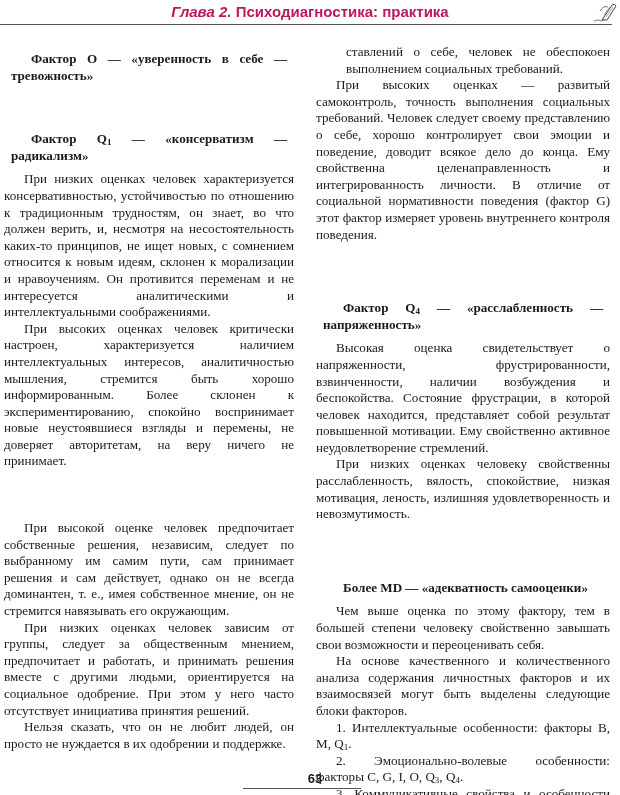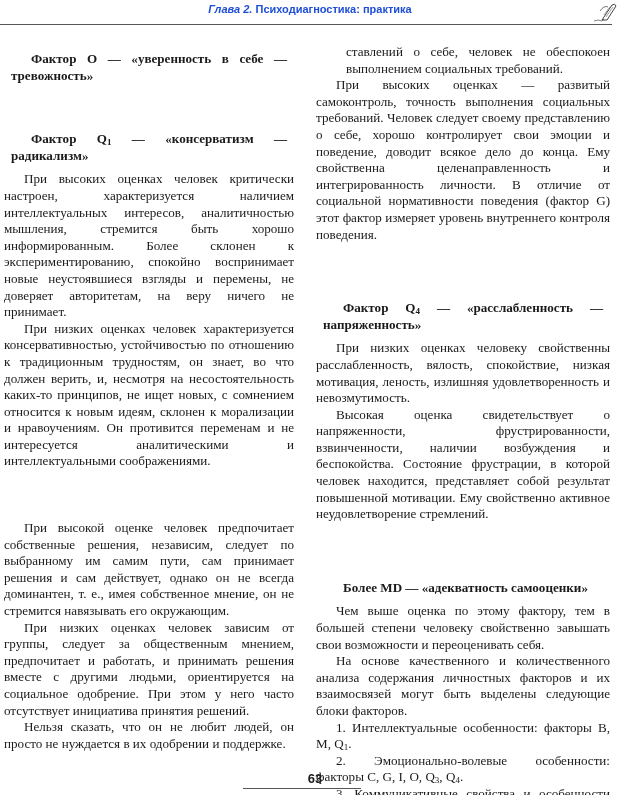--- a/index.html
+++ b/index.html
@@ -2,21 +2,21 @@
 <html><head>
   <meta charset="utf-8">
   <style>
     html, body { margin: 0; padding: 0; background: #ffffff; }
     body { width: 620px; height: 795px; position: relative; overflow: hidden; color: #1a1a1a; }
     .header {
       position: absolute; left: 0; top: 0; width: 620px; height: 26px;
     }
     .header-title {
       position: absolute; left: 0; right: 0; top: 3px; text-align: center;
-      font-family: "Liberation Sans", sans-serif; font-weight: bold; font-size: 11px; color: #1d4ed8;
+      font-family: "Liberation Sans", sans-serif; font-weight: bold; font-size: 15px; color: #be185d;
     }
     .header-title .ch { font-style: italic; }
     .header-rule {
       position: absolute; left: 0; top: 24px; width: 612px; height: 1px; background: #555;
     }
     .header-icon { position: absolute; left: 590px; top: 1px; width: 28px; height: 24px; }
     .col {
       position: absolute; top: 44px; width: 290px;
       font-family: "Liberation Serif", serif; font-size: 13.1px; line-height: 16.6px;
       text-align: justify; hyphens: manual;
@@ -55,42 +55,42 @@
   <div class="header-rule"></div>
 </div>
 
 <div class="col left">
   <section>
     <h3>Фактор O — «уверенность в себе — тревожность»</h3>
   </section>
   <div class="gap-l"></div>
   <section>
     <h3><span>Фактор Q</span><sub>1</sub><span> — «консерватизм — радикализм»</span></h3>
+    <p>При низких оценках человек характеризуется консервативностью, устойчивостью по отношению к традиционным трудностям, он знает, во что должен верить, и, несмотря на несостоятельность каких-то принципов, не ищет новых, с сомнением относится к новым идеям, склонен к морализации и нравоучениям. Он противится переменам и не интересуется аналитическими и интеллектуальными соображениями.</p>
     <p>При высоких оценках человек критически настроен, характеризуется наличием интеллектуальных интересов, аналитичностью мышления, стремится быть хорошо информированным. Более склонен к экспериментированию, спокойно воспринимает новые неустоявшиеся взгляды и перемены, не доверяет авторитетам, на веру ничего не принимает.</p>
-    <p>При низких оценках человек характеризуется консервативностью, устойчивостью по отношению к традиционным трудностям, он знает, во что должен верить, и, несмотря на несостоятельность каких-то принципов, не ищет новых, с сомнением относится к новым идеям, склонен к морализации и нравоучениям. Он противится переменам и не интересуется аналитическими и интеллектуальными соображениями.</p>
   </section>
   <div class="gap-m"></div>
   <section>
     <p>При высокой оценке человек предпочитает собственные решения, независим, следует по выбранному им самим пути, сам принимает решения и сам действует, однако он не всегда доминантен, т. е., имея собственное мнение, он не стремится навязывать его окружающим.</p>
     <p>При низких оценках человек зависим от группы, следует за общественным мнением, предпочитает и работать, и принимать решения вместе с другими людьми, ориентируется на социальное одобрение. При этом у него часто отсутствует инициатива принятия решений.</p>
     <p>Нельзя сказать, что он не любит людей, он просто не нуждается в их одобрении и поддержке.</p>
   </section>
 
 </div>
 
 <div class="col right">
   <section>
     <p class="cont">ставлений о себе, человек не обеспокоен выполнением социальных требований.</p>
     <p>При высоких оценках — развитый самоконтроль, точность выполнения социальных требований. Человек следует своему представлению о себе, хорошо контролирует свои эмоции и поведение, доводит всякое дело до конца. Ему свойственна целенаправленность и интегрированность личности. В отличие от социальной нормативности поведения (фактор G) этот фактор измеряет уровень внутреннего контроля поведения.</p>
   </section>
   <div class="gap-m"></div>
   <section>
     <h3><span>Фактор Q</span><sub>4</sub><span> — «расслабленность — напряженность»</span></h3>
+    <p>Высокая оценка свидетельствует о напряженности, фрустрированности, взвинченности, наличии возбуждения и беспокойства. Состояние фрустрации, в которой человек находится, представляет собой результат повышенной мотивации. Ему свойственно активное неудовлетворение стремлений.</p>
     <p>При низких оценках человеку свойственны расслабленность, вялость, спокойствие, низкая мотивация, леность, излишняя удовлетворенность и невозмутимость.</p>
-    <p>Высокая оценка свидетельствует о напряженности, фрустрированности, взвинченности, наличии возбуждения и беспокойства. Состояние фрустрации, в которой человек находится, представляет собой результат повышенной мотивации. Ему свойственно активное неудовлетворение стремлений.</p>
   </section>
   <div class="gap-m"></div>
   <section>
     <h3>Более MD — «адекватность самооценки»</h3>
     <p>Чем выше оценка по этому фактору, тем в большей степени человеку свойственно завышать свои возможности и переоценивать себя.</p>
     <p>На основе качественного и количественного анализа содержания личностных факторов и их взаимосвязей могут быть выделены следующие блоки факторов.</p>
     <p><span>1. Интеллектуальные особенности: факторы B, M, Q</span><sub>1</sub><span>.</span></p>
     <p><span>2. Эмоционально-волевые особенности: факторы C, G, I, O, Q</span><sub>3</sub><span>, Q</span><sub>4</sub><span>.</span></p>
     <p><span>3. Коммуникативные свойства и особенности межличностного взаимодействия: факторы A, H, F, E, Q</span><span>, N, L.</span></p>
 

